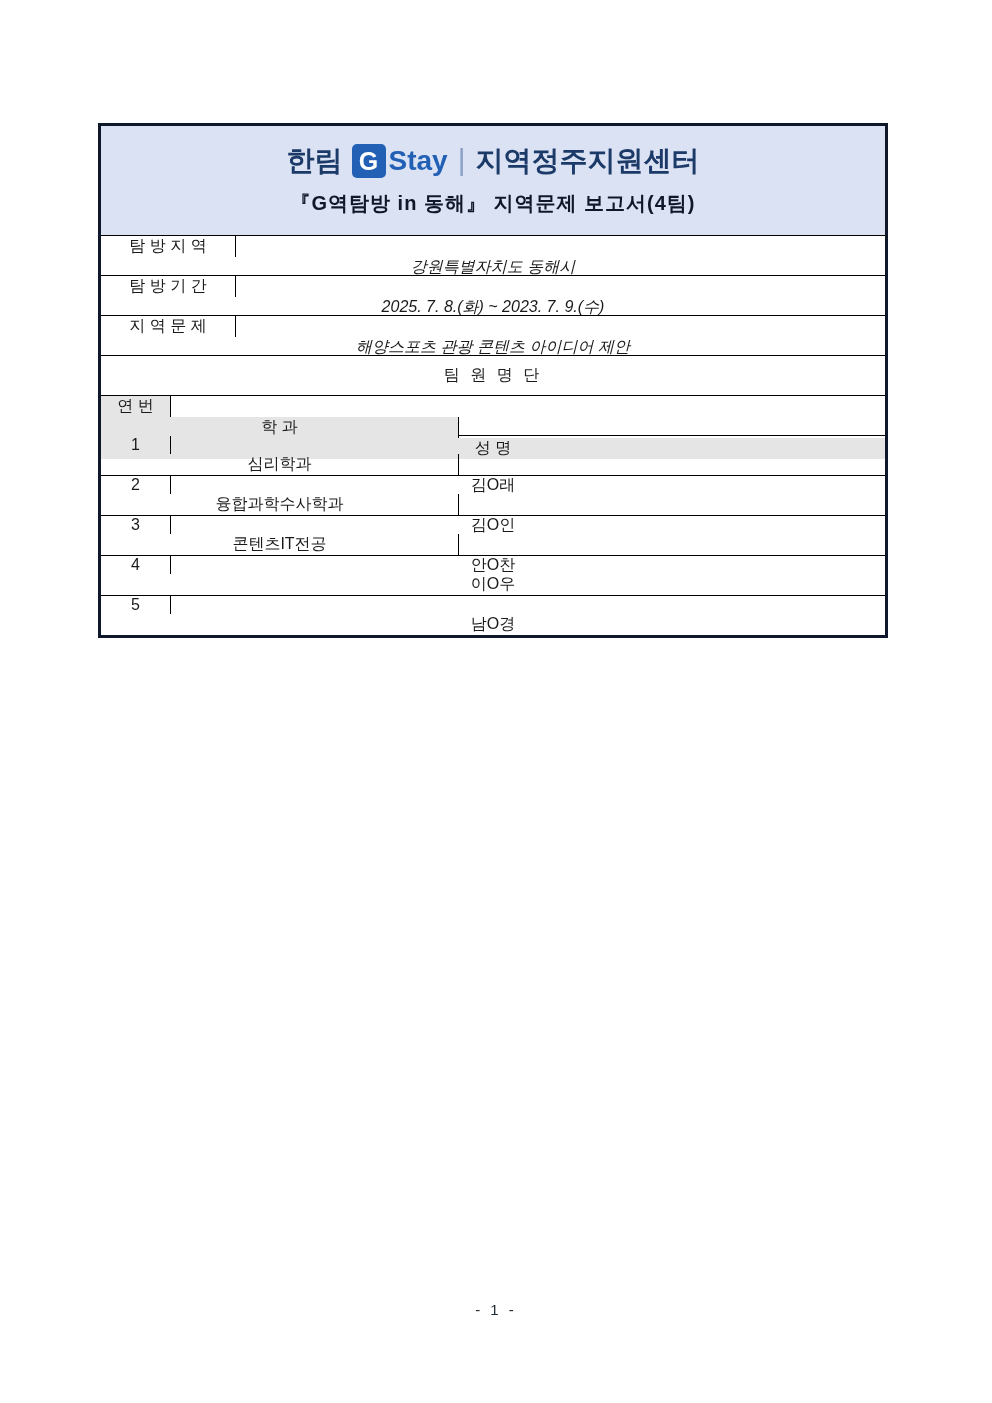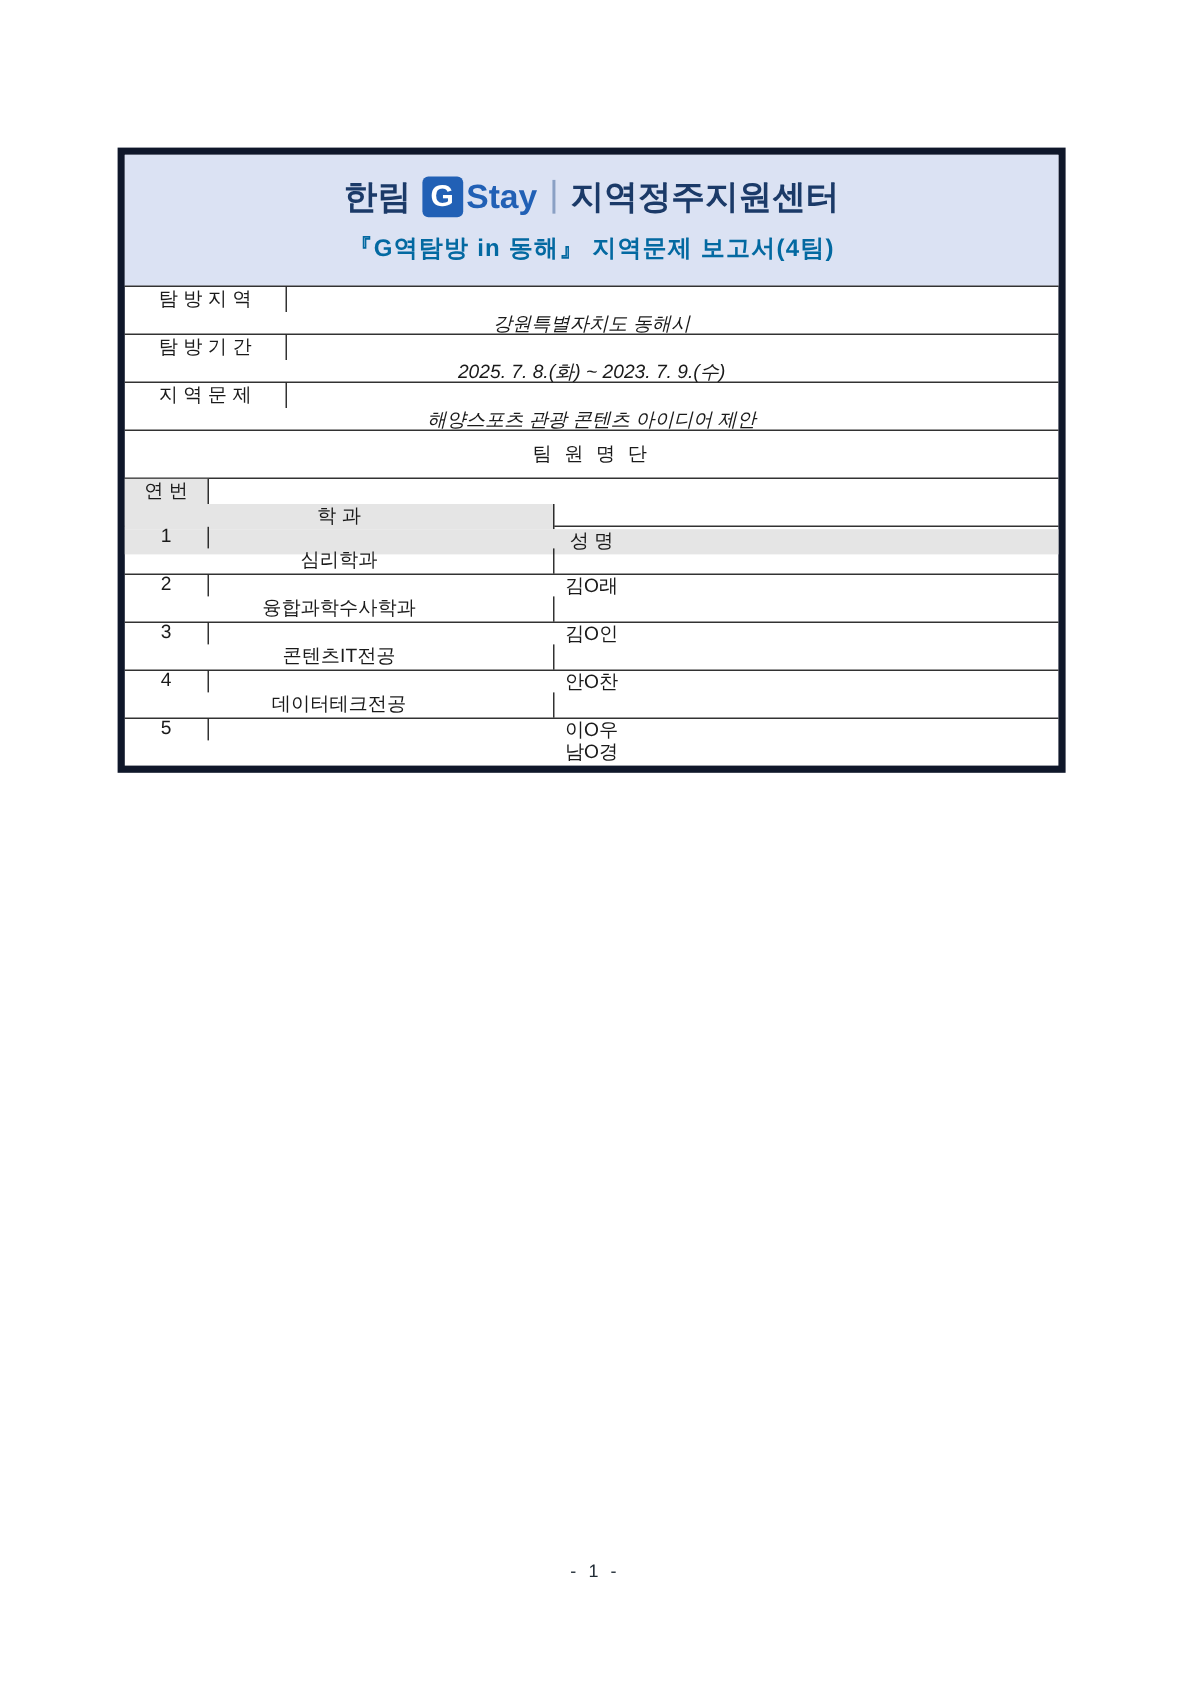--- a/index.html
+++ b/index.html
@@ -13,21 +13,21 @@
     width: 992px;
     height: 1403px;
     background: #ffffff;
     overflow: hidden;
   }
   .doc-table {
     position: absolute;
     left: 98px;
     top: 123px;
     width: 790px;
-    border: 6px solid #0f172a;
+    border: 3px solid #0f172a;
     box-sizing: border-box;
     background: #ffffff;
   }
   .header-block {
     background: #dbe2f3;
     height: 109px;
     display: flex;
     flex-direction: column;
     align-items: center;
     justify-content: center;
@@ -59,21 +59,21 @@
   .logo-sep {
     color: #8aa0c4;
     font-weight: 400;
     font-size: 30px;
     margin: 0 10px;
     transform: translateY(-1px);
   }
   .doc-title {
     font-weight: bold;
     font-size: 20px;
-    color: #0369a1;
+    color: #0f172a;
     letter-spacing: 1px;
   }
   .row {
     display: flex;
     border-top: 1.5px solid #000000;
     height: 40px;
     box-sizing: border-box;
     flex-direction: column;
   }
   .cell {
@@ -165,21 +165,20 @@
       <div class="cell dept-cell">융합과학수사학과</div>
       <div class="cell name-cell">김O인</div>
     </div>
     <div class="row">
       <div class="cell no-cell">3</div>
       <div class="cell dept-cell">콘텐츠IT전공</div>
       <div class="cell name-cell">안O찬</div>
     </div>
     <div class="row">
       <div class="cell no-cell">4</div>
-      <div class="cell dept-cell">데이터테크전공</div>
       <div class="cell name-cell">이O우</div>
     </div>
     <div class="row">
       <div class="cell no-cell">5</div>
       <div class="cell name-cell">남O경</div>
     </div>
 
   </div>
 
   <div class="page-number">- 1 -</div>

